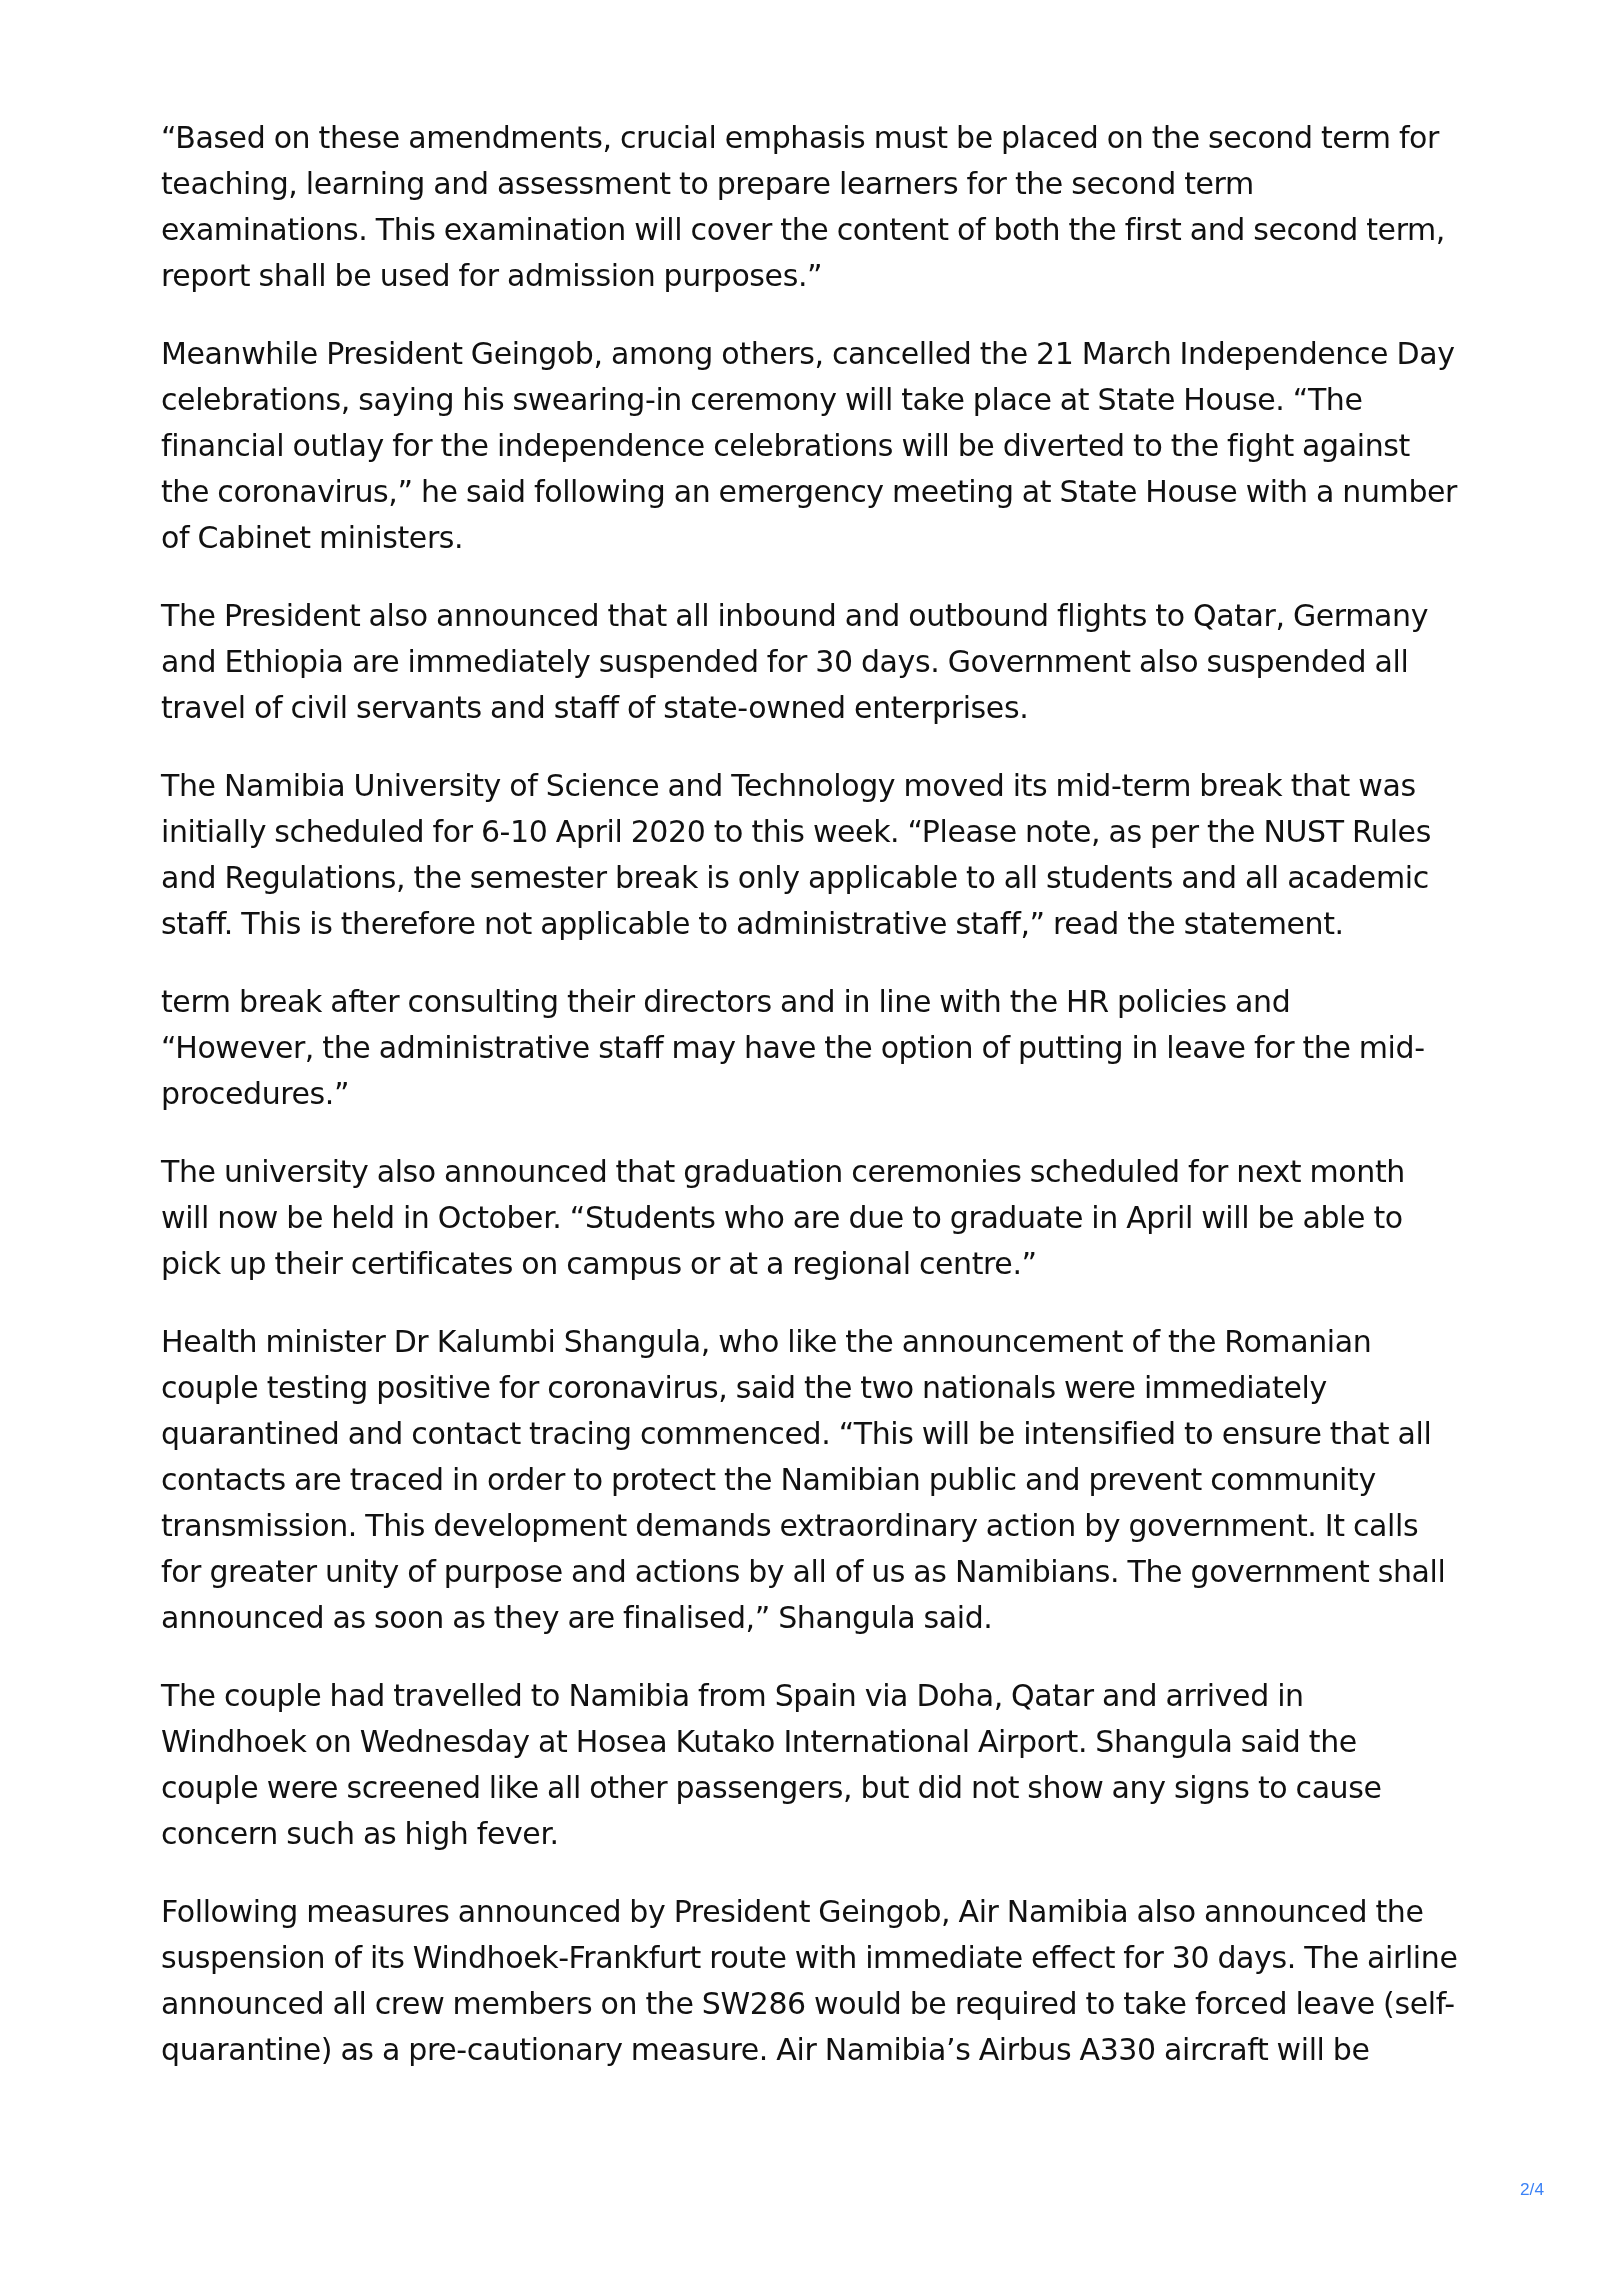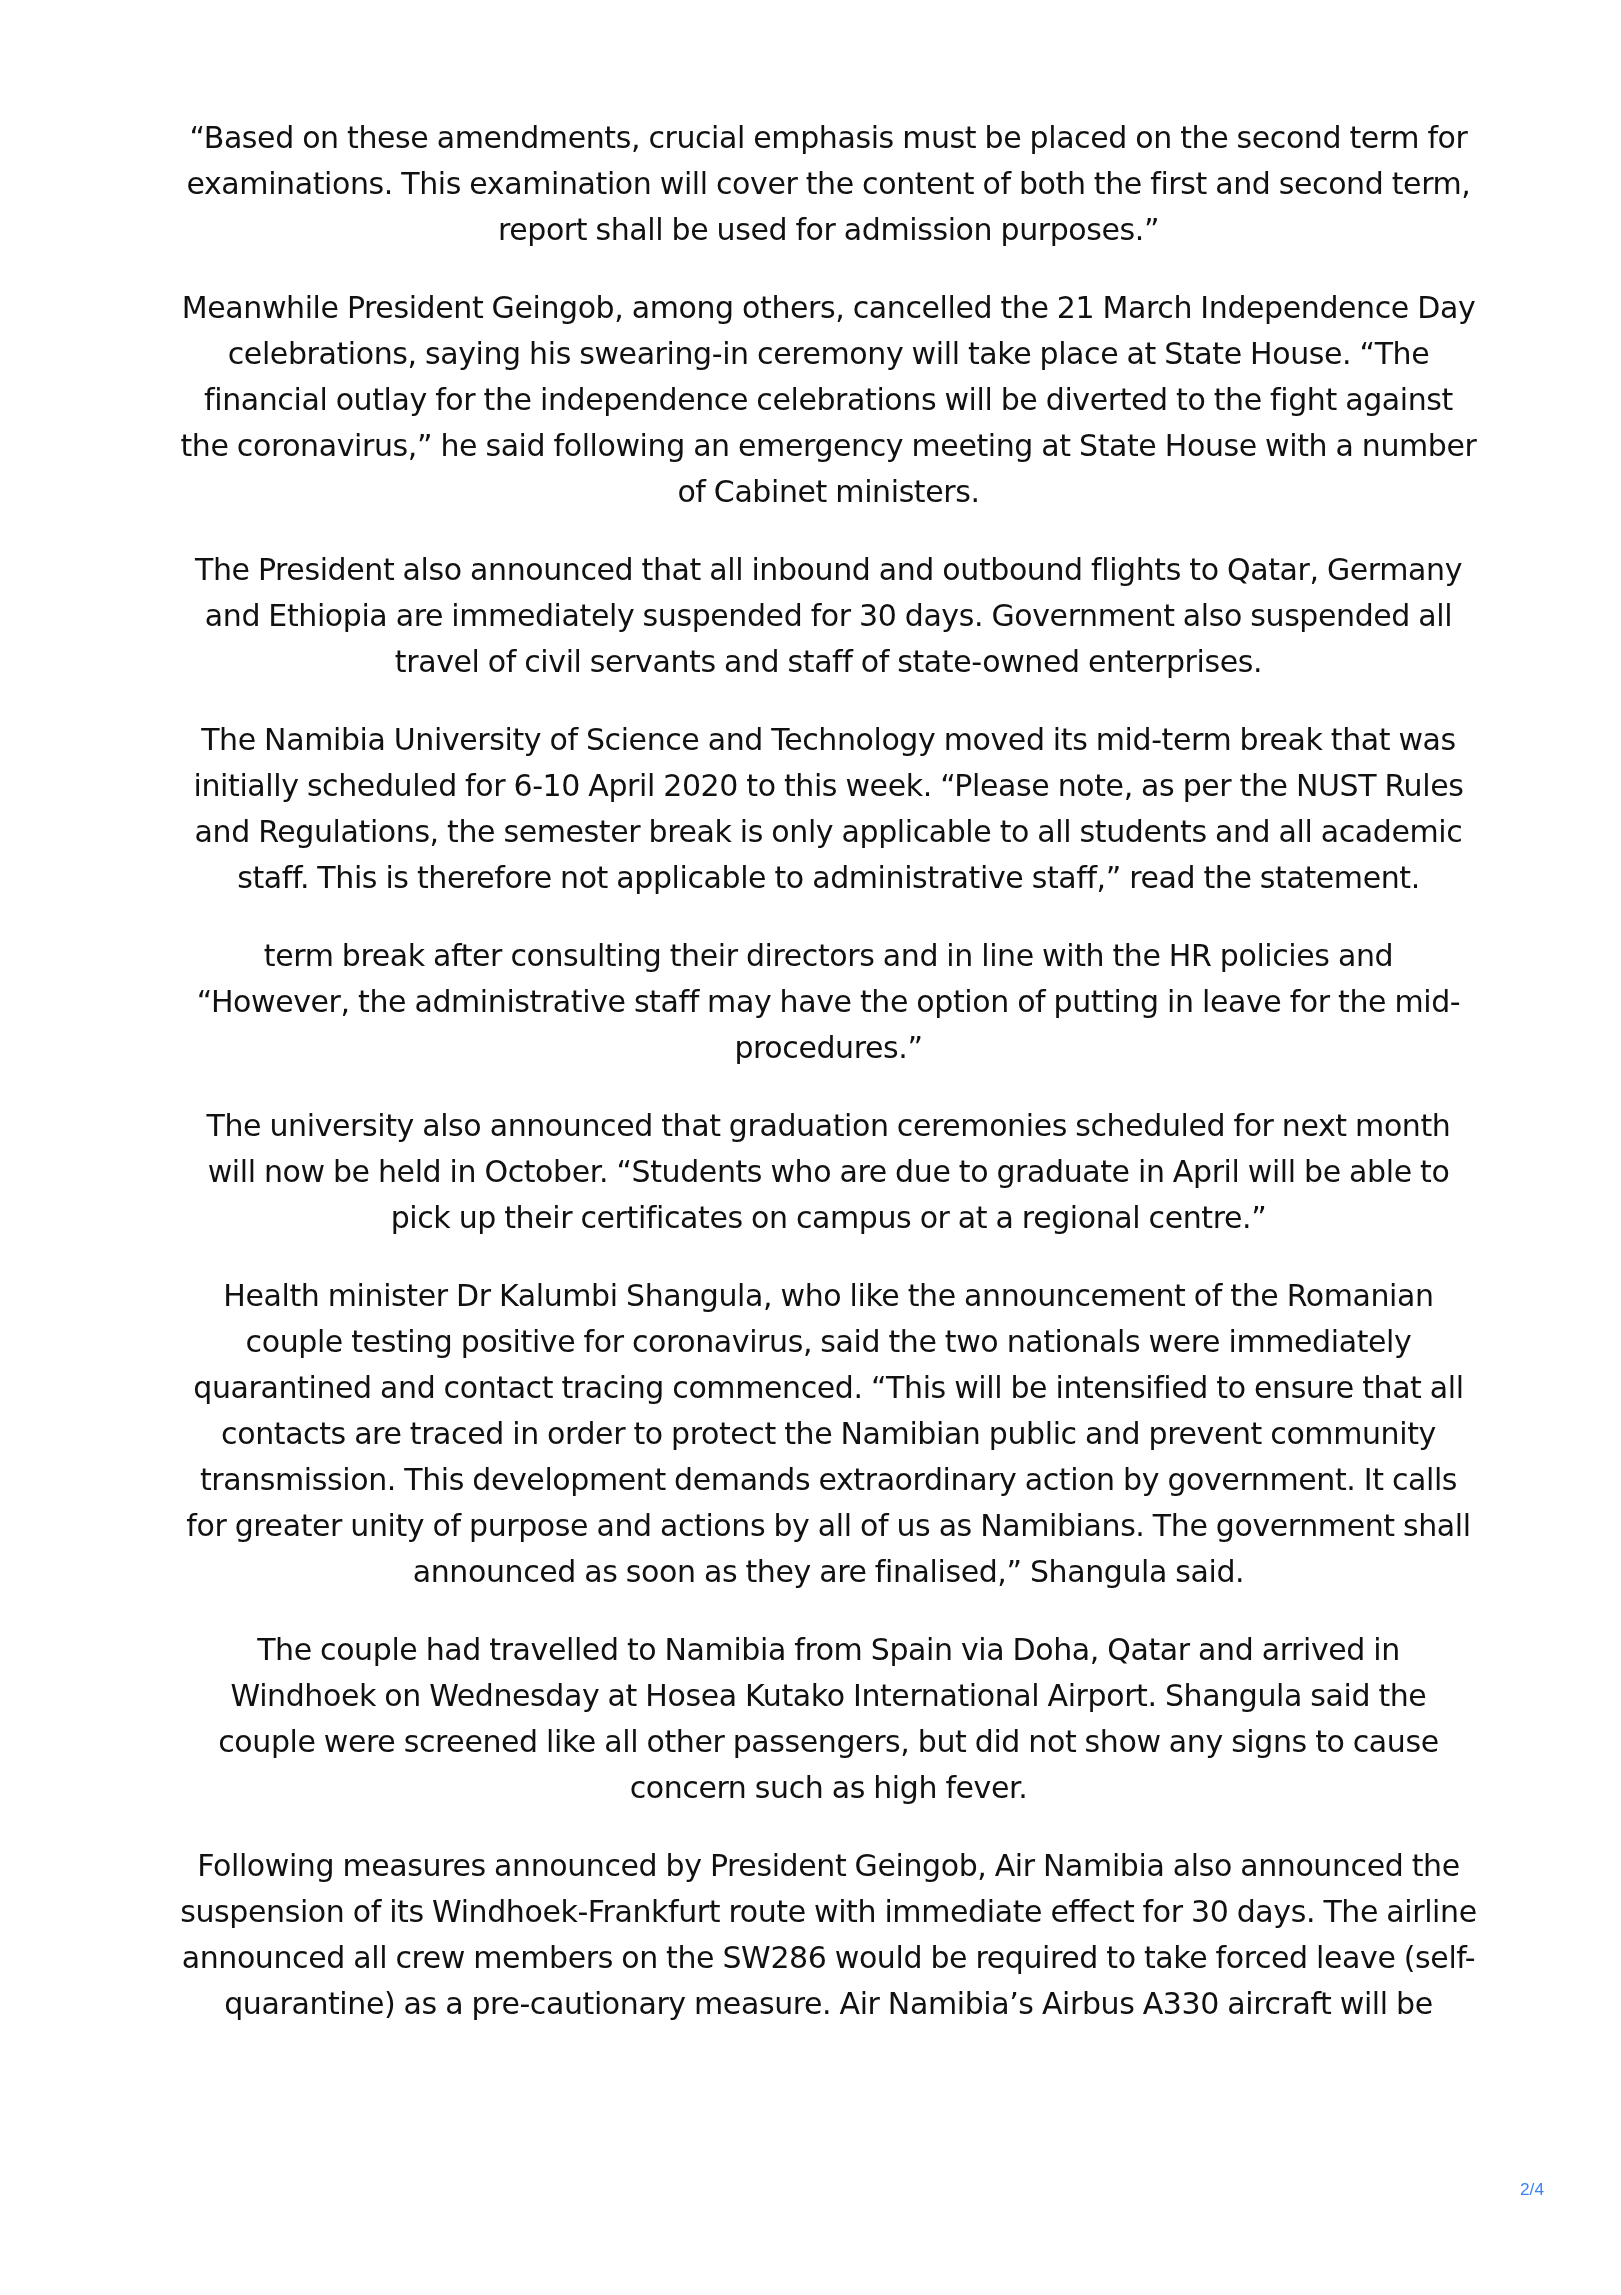--- a/index.html
+++ b/index.html
@@ -35,39 +35,39 @@
     }
     .line {
       display: block;
       white-space: nowrap;
       font-size: 30px;
       line-height: 46px;
       height: 46px;
       letter-spacing: -0.4px;
       word-spacing: -0.8px;
       color: #111111;
-      text-align: center;
     }
     .page-number {
       position: absolute;
       left: 1520px;
       top: 2179px;
       font-family: "Liberation Sans", sans-serif;
       font-size: 17.3px;
       color: #3b82f6;
     }
   </style>
 </head>
 <body>
 
 <div class="page">
   <div class="article">
 
     <p class="para">
       <span class="line">“Based on these amendments, crucial emphasis must be placed on the second term for</span>
+      <span class="line">teaching, learning and assessment to prepare learners for the second term</span>
       <span class="line">examinations. This examination will cover the content of both the first and second term,</span>
       <span class="line">report shall be used for admission purposes.”</span>
     </p>
 
     <p class="para">
       <span class="line">Meanwhile President Geingob, among others, cancelled the 21 March Independence Day</span>
       <span class="line">celebrations, saying his swearing-in ceremony will take place at State House. “The</span>
       <span class="line">financial outlay for the independence celebrations will be diverted to the fight against</span>
       <span class="line">the coronavirus,” he said following an emergency meeting at State House with a number</span>
       <span class="line">of Cabinet ministers.</span>

